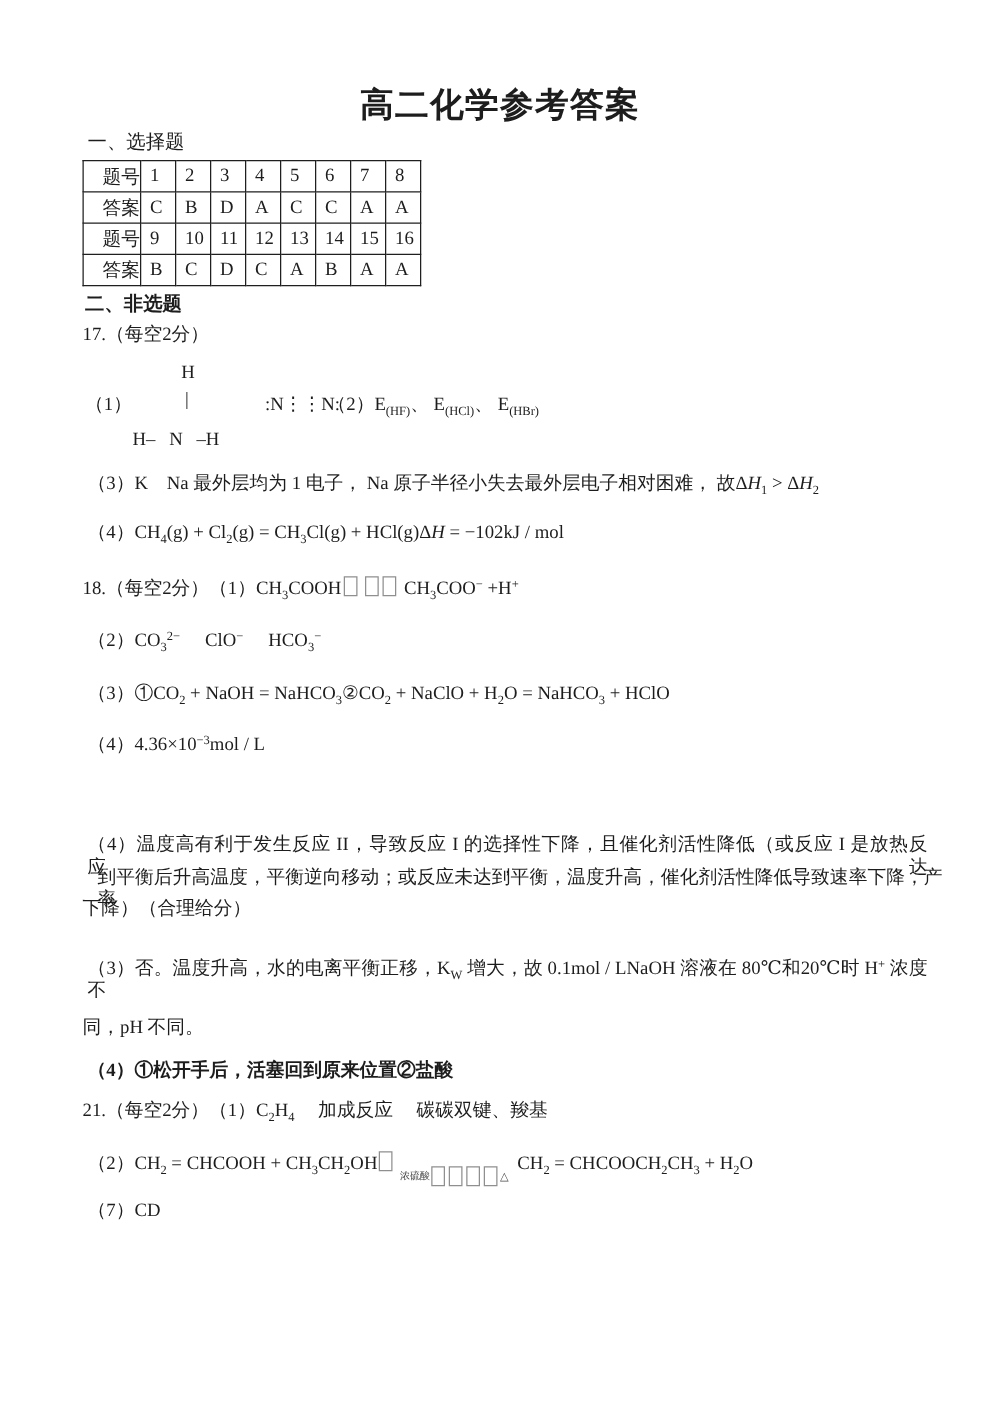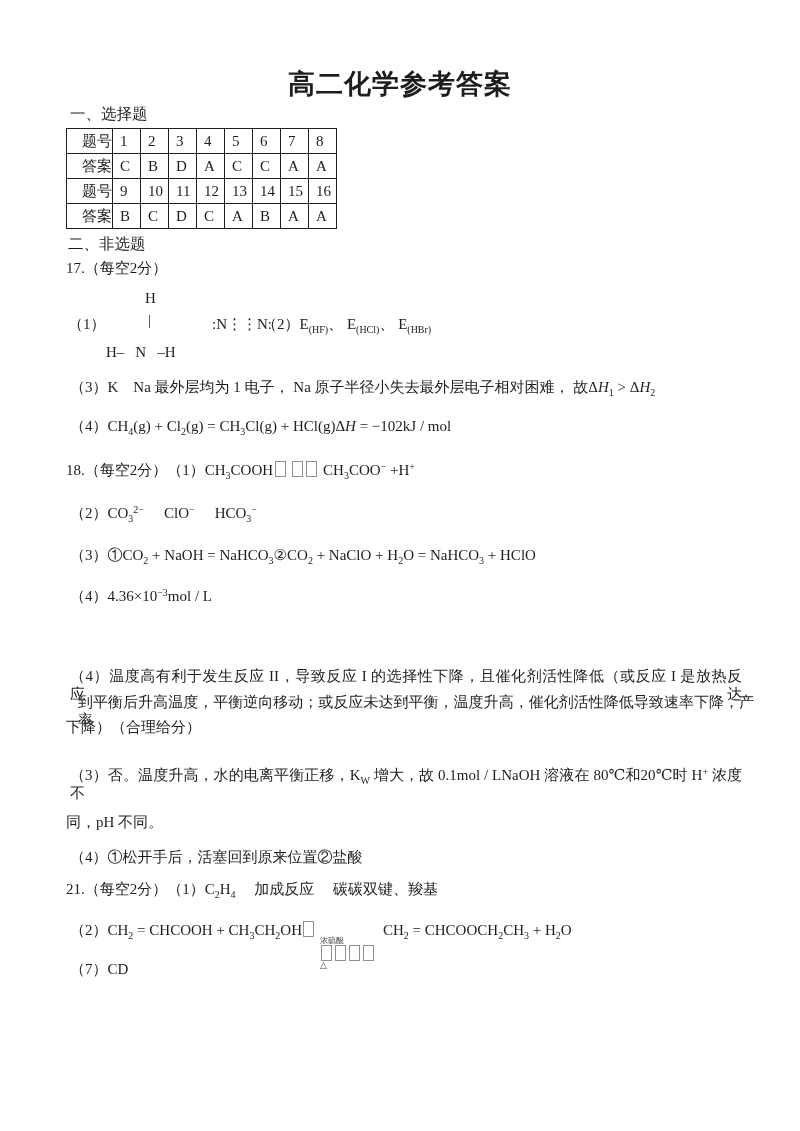--- a/index.html
+++ b/index.html
@@ -43,21 +43,21 @@
   sup{font-size:10px;vertical-align:5px;line-height:0;}
   i{font-style:italic;}
   .tofu{
     display:inline-block;
     width:9px;height:14px;
     border:1px solid #8f8f8f;
     margin:0 1.5px;
     vertical-align:-2px;
   }
   .rxn{
-    display:inline-flex;flex-direction:column;
+    display:inline-flex;flex-direction:row;align-items:center;
     vertical-align:-8px;line-height:1;margin:0 2px;
   }
   .rxn-top{font-size:8px;color:#4a4a4a;letter-spacing:0;}
   .rxn-mid{display:inline-flex;align-items:flex-end;}
   .rxn-bot{font-size:9px;color:#4a4a4a;}
   .gap{display:inline-block;}
 </style>
 </head>
 <body>
 
@@ -109,21 +109,21 @@
       <td class="ccell">D</td>
       <td class="ccell">C</td>
       <td class="ccell">A</td>
       <td class="ccell">B</td>
       <td class="ccell">A</td>
       <td class="ccell">A</td>
     </tr>
   </tbody>
     </table>
 
-  <div class="abs heading" style="left:68px;top:234px;">二、非选题</div>
+  <div class="abs heading" style="left:68px;top:234px;font-weight:bold;">二、非选题</div>
 
   <div class="abs" style="left:66px;top:259px;">17.（每空2分）</div>
   <div class="abs" style="left:145px;top:289px;">H</div>
   <div class="abs" style="left:68px;top:315px;">（1）</div>
   <div class="abs" style="left:148px;top:311px;">|</div>
   <div class="abs" style="left:212px;top:315px;text-align:center;">:N⋮⋮N:</div>
   <div class="abs" style="left:262px;top:315px;">（2）E<sub>(HF)</sub>、 E<sub>(HCl)</sub>、 E<sub>(HBr)</sub></div>
   <div class="abs" style="left:106px;top:343px;">H–<span class="gap" style="width: 11px;"></span>N<span class="gap" style="width: 11px;"></span>–H</div>
   <div class="abs" style="left:70px;top:378px;">（3）K　Na 最外层均为 1 电子， Na 原子半径小失去最外层电子相对困难， 故Δ<i>H</i><sub>1</sub> &gt; Δ<i>H</i><sub>2</sub></div>
   <div class="abs" style="left:70px;top:417px;">（4）CH<sub>4</sub>(g) + Cl<sub>2</sub>(g) = CH<sub>3</sub>Cl(g) + HCl(g)Δ<i>H</i> = −102kJ / mol</div>
@@ -132,21 +132,21 @@
   <div class="abs" style="left:70px;top:504px;">（2）CO<sub>3</sub><sup>2−</sup><span class="gap" style="width: 20px;"></span>ClO<sup>−</sup><span class="gap" style="width: 20px;"></span>HCO<sub>3</sub><sup>−</sup></div>
   <div class="abs" style="left:70px;top:546px;">（3）①CO<sub>2</sub> + NaOH = NaHCO<sub>3</sub>②CO<sub>2</sub> + NaClO + H<sub>2</sub>O = NaHCO<sub>3</sub> + HClO</div>
   <div class="abs" style="left:70px;top:587px;">（4）4.36×10<sup>−3</sup>mol / L</div>
 
   <div class="abs just" style="left:70px;top:667px;">（4）温度高有利于发生反应 II，导致反应 I 的选择性下降，且催化剂活性降低（或反应 I 是放热反应，达</div>
   <div class="abs just" style="left:78px;top:693px;width:676px;">到平衡后升高温度，平衡逆向移动；或反应未达到平衡，温度升高，催化剂活性降低导致速率下降，产率</div>
   <div class="abs" style="left:66px;top:718px;">下降）（合理给分）</div>
 
   <div class="abs just" style="left:70px;top:766px;">（3）否。温度升高，水的电离平衡正移，K<sub>W</sub> 增大，故 0.1mol / LNaOH 溶液在 80℃和20℃时 H<sup>+</sup> 浓度不</div>
   <div class="abs" style="left:66px;top:813px;">同，pH 不同。</div>
-  <div class="abs" style="left:70px;top:848px;">（4）①松开手后，活塞回到原来位置②盐酸</div>
+  <div class="abs" style="left:70px;top:848px;font-weight:bold;">（4）①松开手后，活塞回到原来位置②盐酸</div>
 
   <div class="abs" style="left:66px;top:880px;">21.（每空2分）（1）C<sub>2</sub>H<sub>4</sub>　 加成反应　 碳碳双键、羧基</div>
   <div class="abs" style="left:70px;top:921px;">（2）CH<sub>2</sub> = CHCOOH + CH<sub>3</sub>CH<sub>2</sub>OH<span class="tofu"></span><span class="gap" style="width: 2px;"></span><span class="rxn">
         <span class="rxn-top">浓硫酸</span>
         <span class="rxn-mid">
           <span class="tofu"></span>
           <span class="tofu"></span>
           <span class="tofu"></span>
           <span class="tofu"></span>
         </span>

